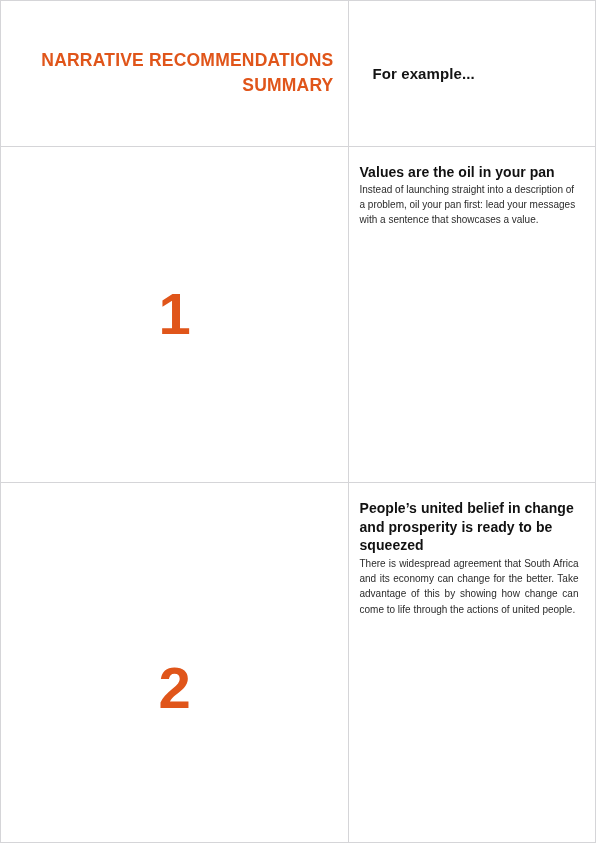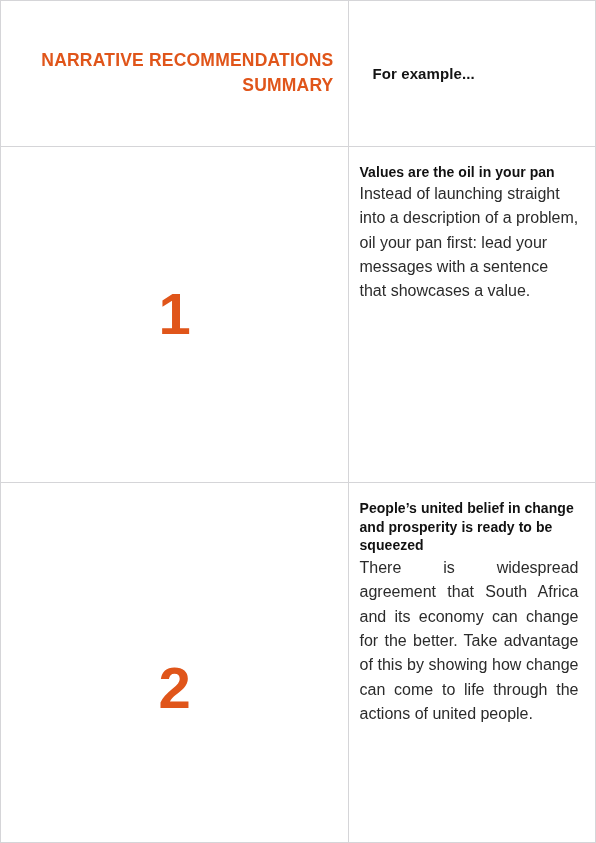--- a/index.html
+++ b/index.html
@@ -103,21 +103,21 @@
 
   .body-title {
     font-size: 14px;
     font-weight: bold;
     color: #111111;
     line-height: 1.33;
     letter-spacing: 0.05px;
     margin-bottom: 1px;
   }
   .body-text {
-    font-size: 16px;
+    font-size: 10px;
     line-height: 1.52;
     color: #2b2b2b;
   }
   .body-text.justify { text-align: justify; }
 
   .example-cell {
     padding: 14px 16px 14px 12px;
     vertical-align: middle;
   }
   .example-text {

